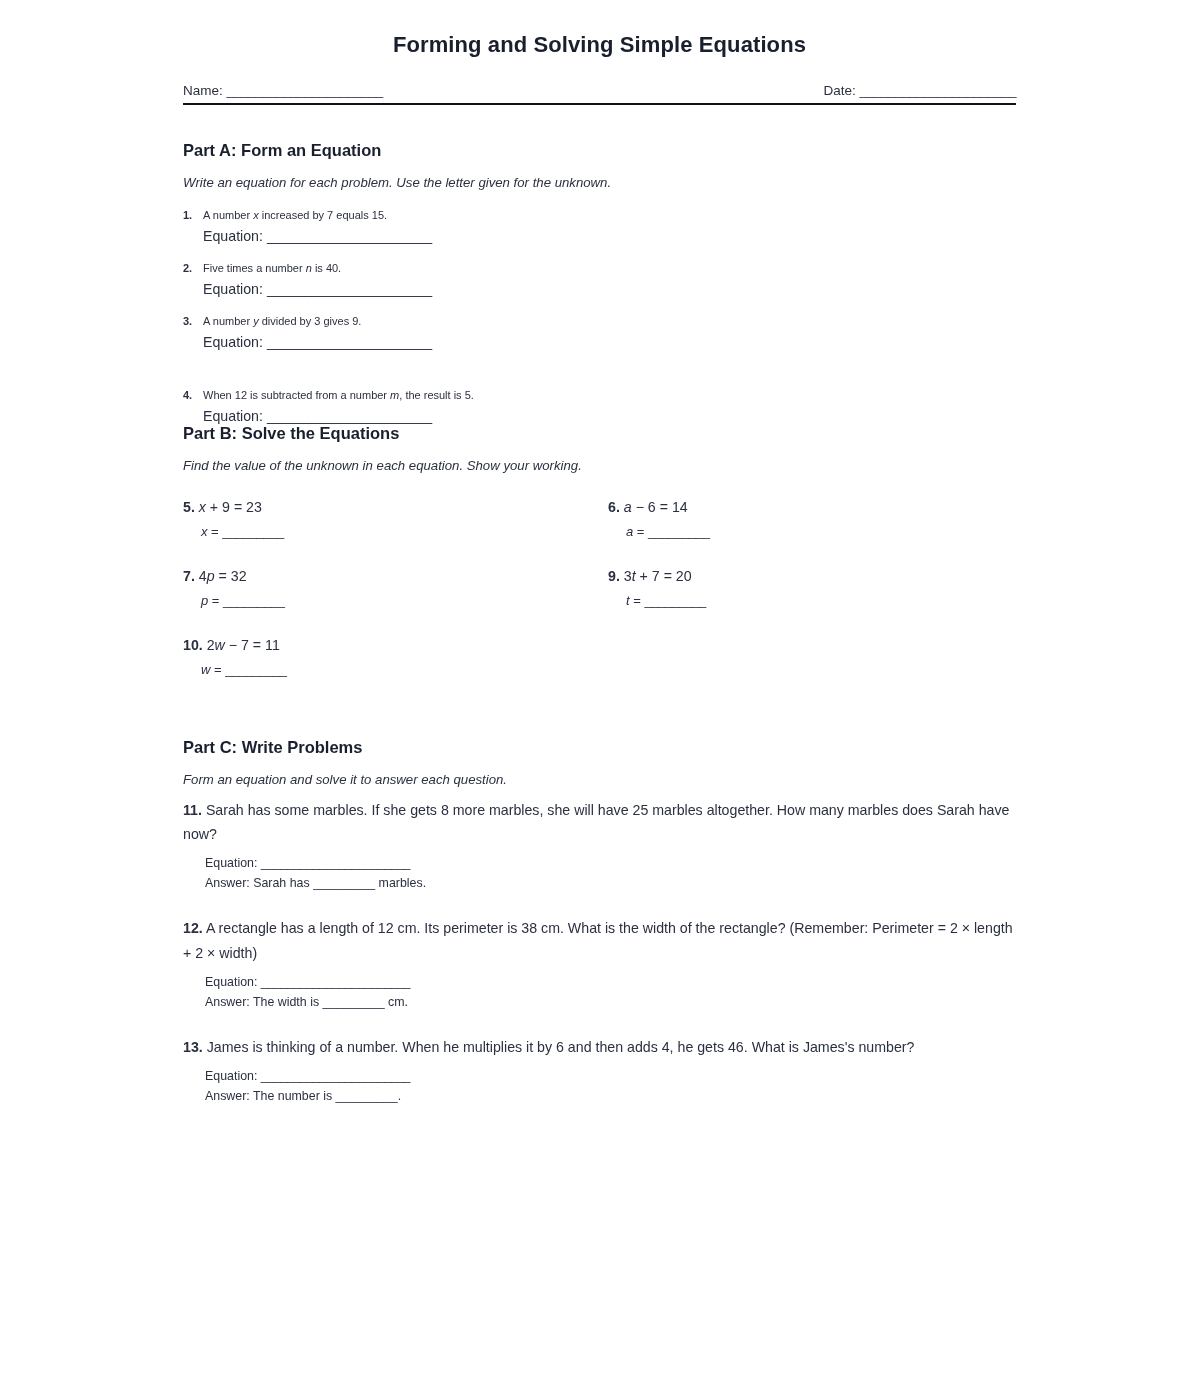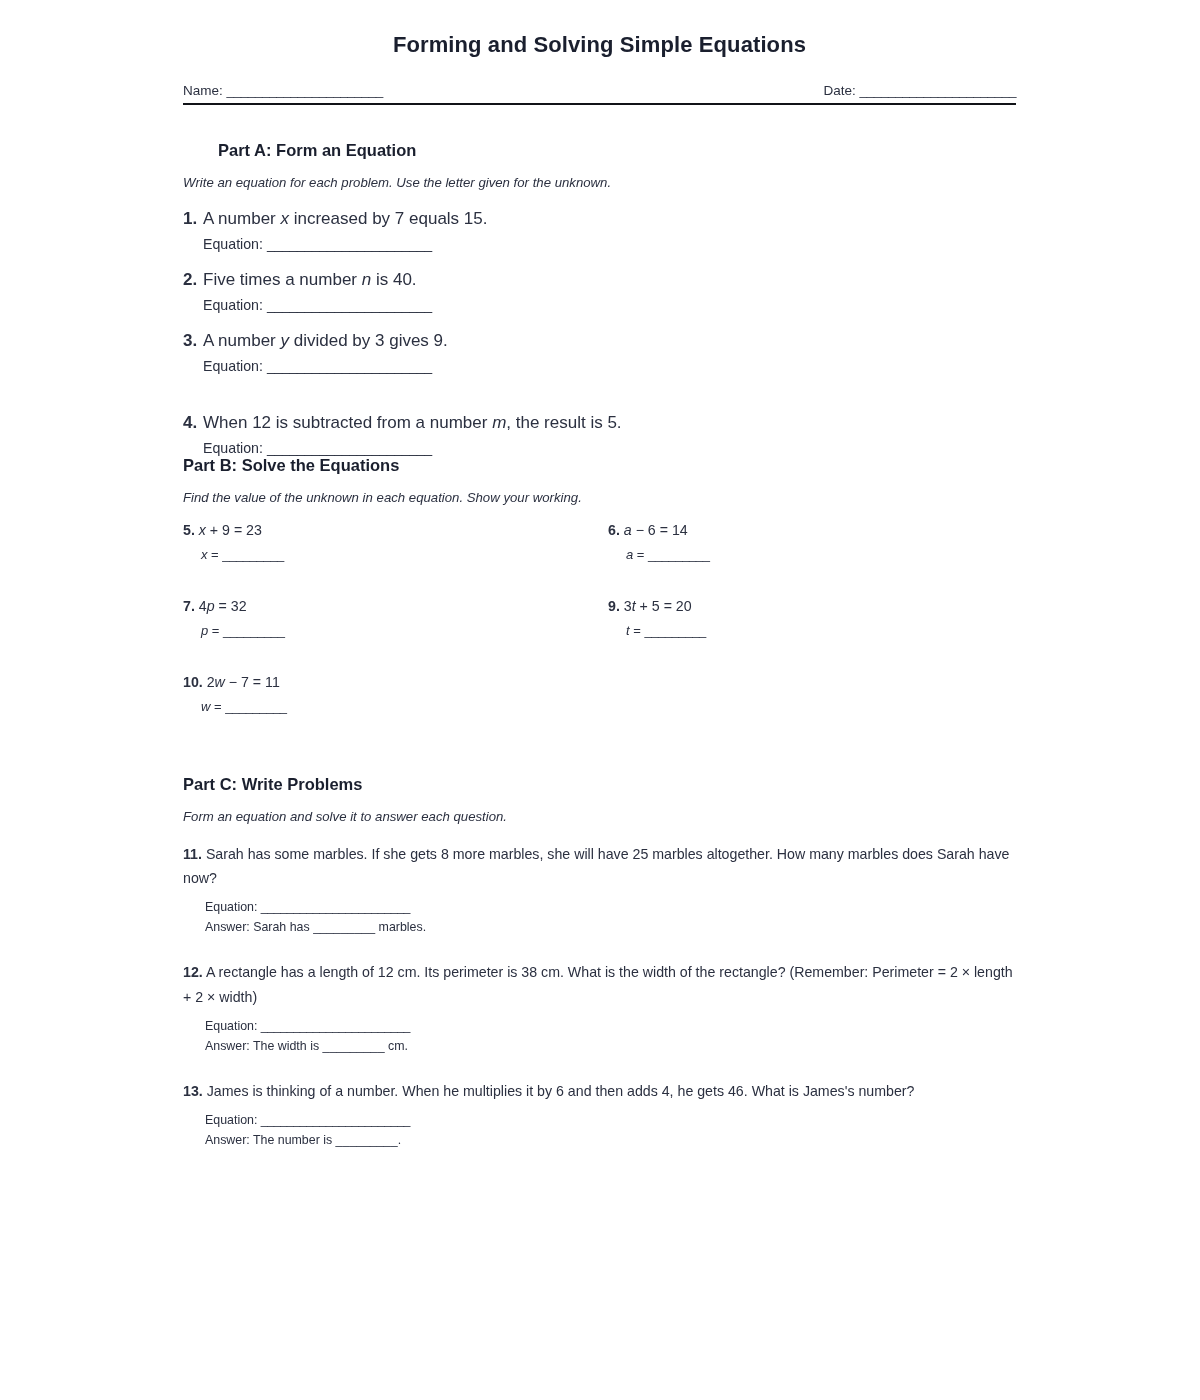--- a/index.html
+++ b/index.html
@@ -60,79 +60,79 @@
     width: 833px;
   }
 
   
   .section-heading {
     font-size: 16.5px;
     font-weight: bold;
     color: #1a1f2e;
     margin: 0;
   }
-  .part-a-heading { margin-top: 36px; margin-left: 35px; }
+  .part-a-heading { margin-top: 36px; }
   .part-b-heading { }
   .part-c-heading { margin-top: 41px; }
 
   .section-instruction {
     font-size: 13.2px;
     font-style: italic;
     color: #2b3040;
     margin-top: 15px;
   }
 
   
   .qa-list { margin-top: 19px; }
   .qa-item { margin-bottom: 18px; }
   .qa-item:last-child { margin-bottom: 0; margin-top: 39px; }
 
   .qa-line {
-    font-size: 17px;
+    font-size: 11px;
     color: #2b3040;
     white-space: nowrap;
   }
   .qa-num {
     font-weight: bold;
     display: inline-block;
     width: 20px;
   }
   .qa-eqline {
     font-size: 14.2px;
     margin-top: 7px;
     padding-left: 20px;
     white-space: nowrap;
   }
   em.var { font-style: italic; }
 
   
   .pb-grid {
-    margin-top: 17px;
+    margin-top: 26px;
     display: grid;
     grid-template-columns: 425px 1fr;
-    row-gap: 16px;
+    row-gap: 9px;
   }
   .pb-cell { margin-bottom: 20px; }
   .pb-eq {
     font-size: 14.2px;
     white-space: nowrap;
   }
   .pb-eq .pb-num { font-weight: bold; }
   .pb-ans {
     font-size: 13px;
     margin-top: 9px;
     padding-left: 18px;
     white-space: nowrap;
   }
   .pb-col-right .pb-eq,
   .pb-col-right .pb-ans { padding-left: 0; }
   .pb-col-right .pb-ans { padding-left: 18px; }
 
   
-  .wp-list { margin-top: 18px; }
+  .wp-list { margin-top: 11px; }
   .wp-item { margin-bottom: 23px; }
   .wp-item:last-child { margin-bottom: 0; }
   .wp-text {
     font-size: 14.2px;
     line-height: 1.7;
     color: #2b3040;
     max-width: 833px;
   }
   .wp-text .wp-num { font-weight: bold; }
   .wp-answers {
@@ -245,21 +245,21 @@
         </div>
         <div class="pb-ans">
           <em class="var">p</em><span> = </span><span class="blank-ul">_________</span>
         </div>
       </div>
 
 
       <div class="pb-cell pb-col-left">
         <div class="pb-eq">
           <span class="pb-num">9.</span>
-          <span>3</span><em class="var">t</em><span> + 5 = 20</span>
+          <span>3</span><em class="var">t</em><span> + 7 = 20</span>
         </div>
         <div class="pb-ans">
           <em class="var">t</em><span> = </span><span class="blank-ul">_________</span>
         </div>
       </div>
 
       <div class="pb-cell pb-col-right">
         <div class="pb-eq">
           <span class="pb-num">10.</span>
           <span>2</span><em class="var">w</em><span> − 7 = 11</span>

